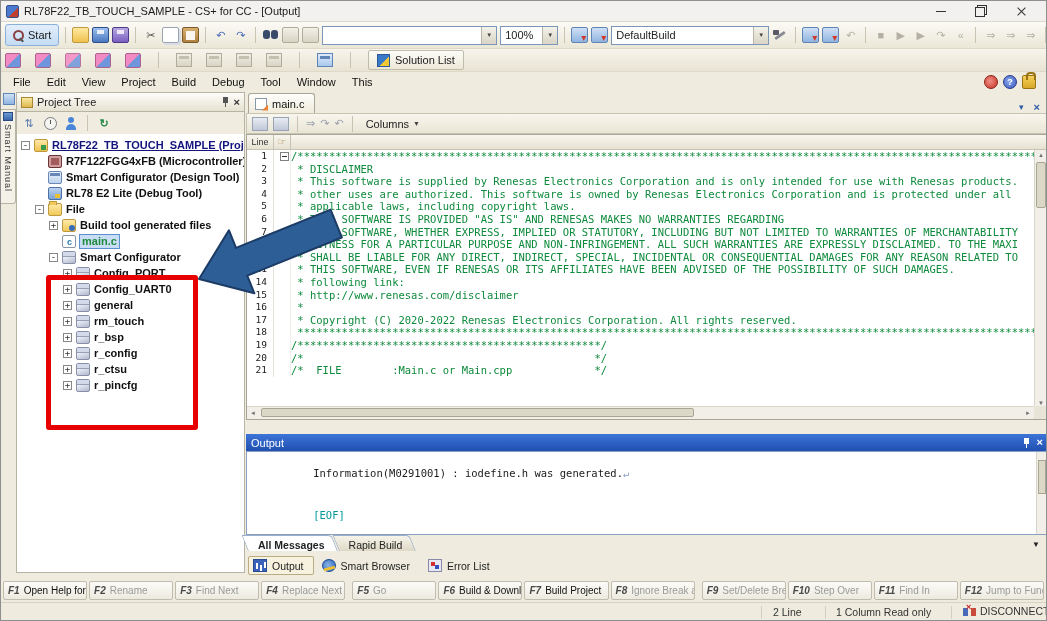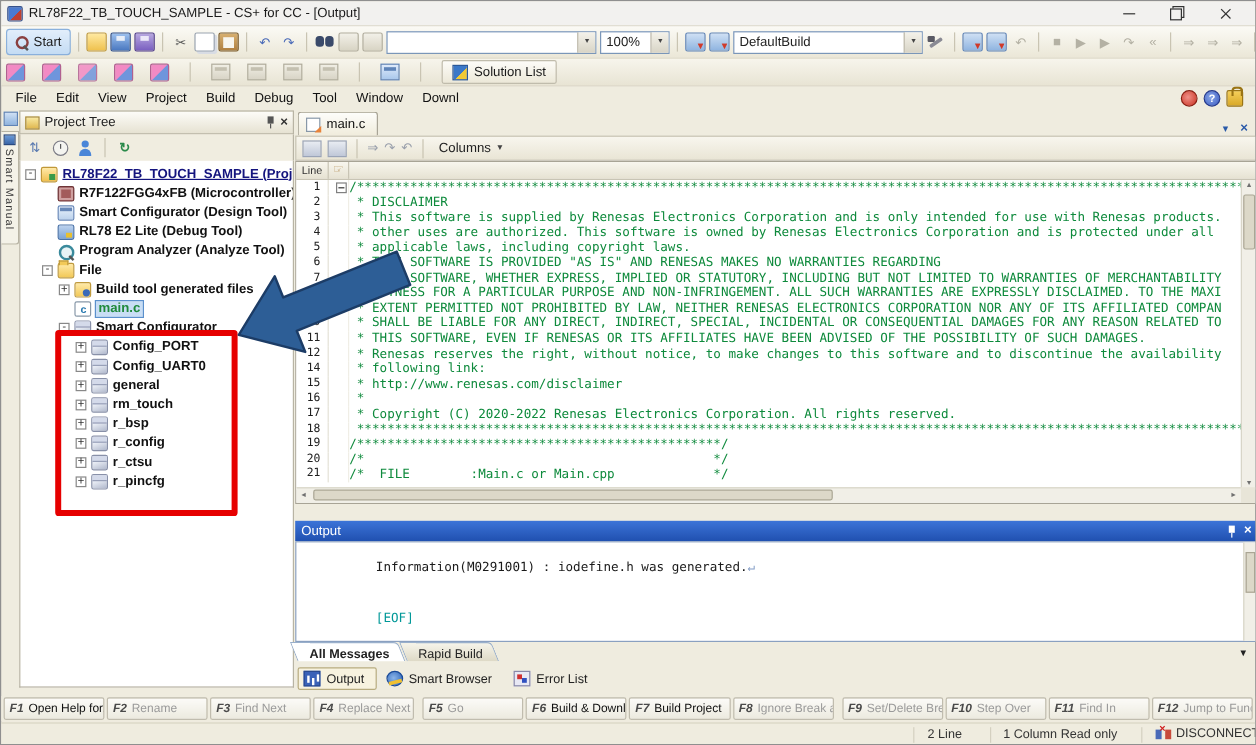--- a/index.html
+++ b/index.html
@@ -310,21 +310,21 @@
         <span class="mitem">Project</span>
 
         <span class="mitem">Build</span>
 
         <span class="mitem">Debug</span>
 
         <span class="mitem">Tool</span>
 
         <span class="mitem">Window</span>
 
-        <span class="mitem">Downl</span>
+        <span class="mitem">This</span>
 
     </div>
     <div class="menuicons">
       <span class="mi mi-red"></span>
       <span class="mi mi-help"></span>
       <span class="mi mi-lock"></span>
     </div>
   </div>
 
   <span class="dockico"></span>
@@ -368,25 +368,20 @@
           <span class="tlabel">Smart Configurator (Design Tool)</span>
         </div>
 
 
         <div class="trow ind1">
           <span class="texp"></span>
           <span class="tico ic-debug"></span>
           <span class="tlabel">RL78 E2 Lite (Debug Tool)</span>
         </div>
 
-        <div class="trow ind1">
-          <span class="texp"></span>
-          <span class="tico ic-analyze"></span>
-          <span class="tlabel">Program Analyzer (Analyze Tool)</span>
-        </div>
 
         <div class="trow ind1">
           <span class="texp">-</span>
           <span class="tico ic-folder"></span>
           <span class="tlabel">File</span>
         </div>
 
         <div class="trow ind2">
           <span class="texp">+</span>
           <span class="tico ic-genfiles"></span>
@@ -528,43 +523,33 @@
             <span class="lmark"></span>
             <span class="ltext"> * THIS SOFTWARE, WHETHER EXPRESS, IMPLIED OR STATUTORY, INCLUDING BUT NOT LIMITED TO WARRANTIES OF MERCHANTABILITY</span>
           </div>
 
           <div class="cline">
             <span class="lnum">8</span>
             <span class="lmark"></span>
             <span class="ltext"> * FITNESS FOR A PARTICULAR PURPOSE AND NON-INFRINGEMENT. ALL SUCH WARRANTIES ARE EXPRESSLY DISCLAIMED. TO THE MAXI</span>
           </div>
 
-          <div class="cline">
-            <span class="lnum">9</span>
-            <span class="lmark"></span>
-            <span class="ltext"> * EXTENT PERMITTED NOT PROHIBITED BY LAW, NEITHER RENESAS ELECTRONICS CORPORATION NOR ANY OF ITS AFFILIATED COMPAN</span>
-          </div>
 
           <div class="cline">
             <span class="lnum">10</span>
             <span class="lmark"></span>
             <span class="ltext"> * SHALL BE LIABLE FOR ANY DIRECT, INDIRECT, SPECIAL, INCIDENTAL OR CONSEQUENTIAL DAMAGES FOR ANY REASON RELATED TO</span>
           </div>
 
           <div class="cline">
             <span class="lnum">11</span>
             <span class="lmark"></span>
             <span class="ltext"> * THIS SOFTWARE, EVEN IF RENESAS OR ITS AFFILIATES HAVE BEEN ADVISED OF THE POSSIBILITY OF SUCH DAMAGES.</span>
           </div>
 
-          <div class="cline">
-            <span class="lnum">12</span>
-            <span class="lmark"></span>
-            <span class="ltext"> * Renesas reserves the right, without notice, to make changes to this software and to discontinue the availability</span>
-          </div>
 
 
           <div class="cline">
             <span class="lnum">14</span>
             <span class="lmark"></span>
             <span class="ltext"> * following link:</span>
           </div>
 
           <div class="cline">
             <span class="lnum">15</span>

